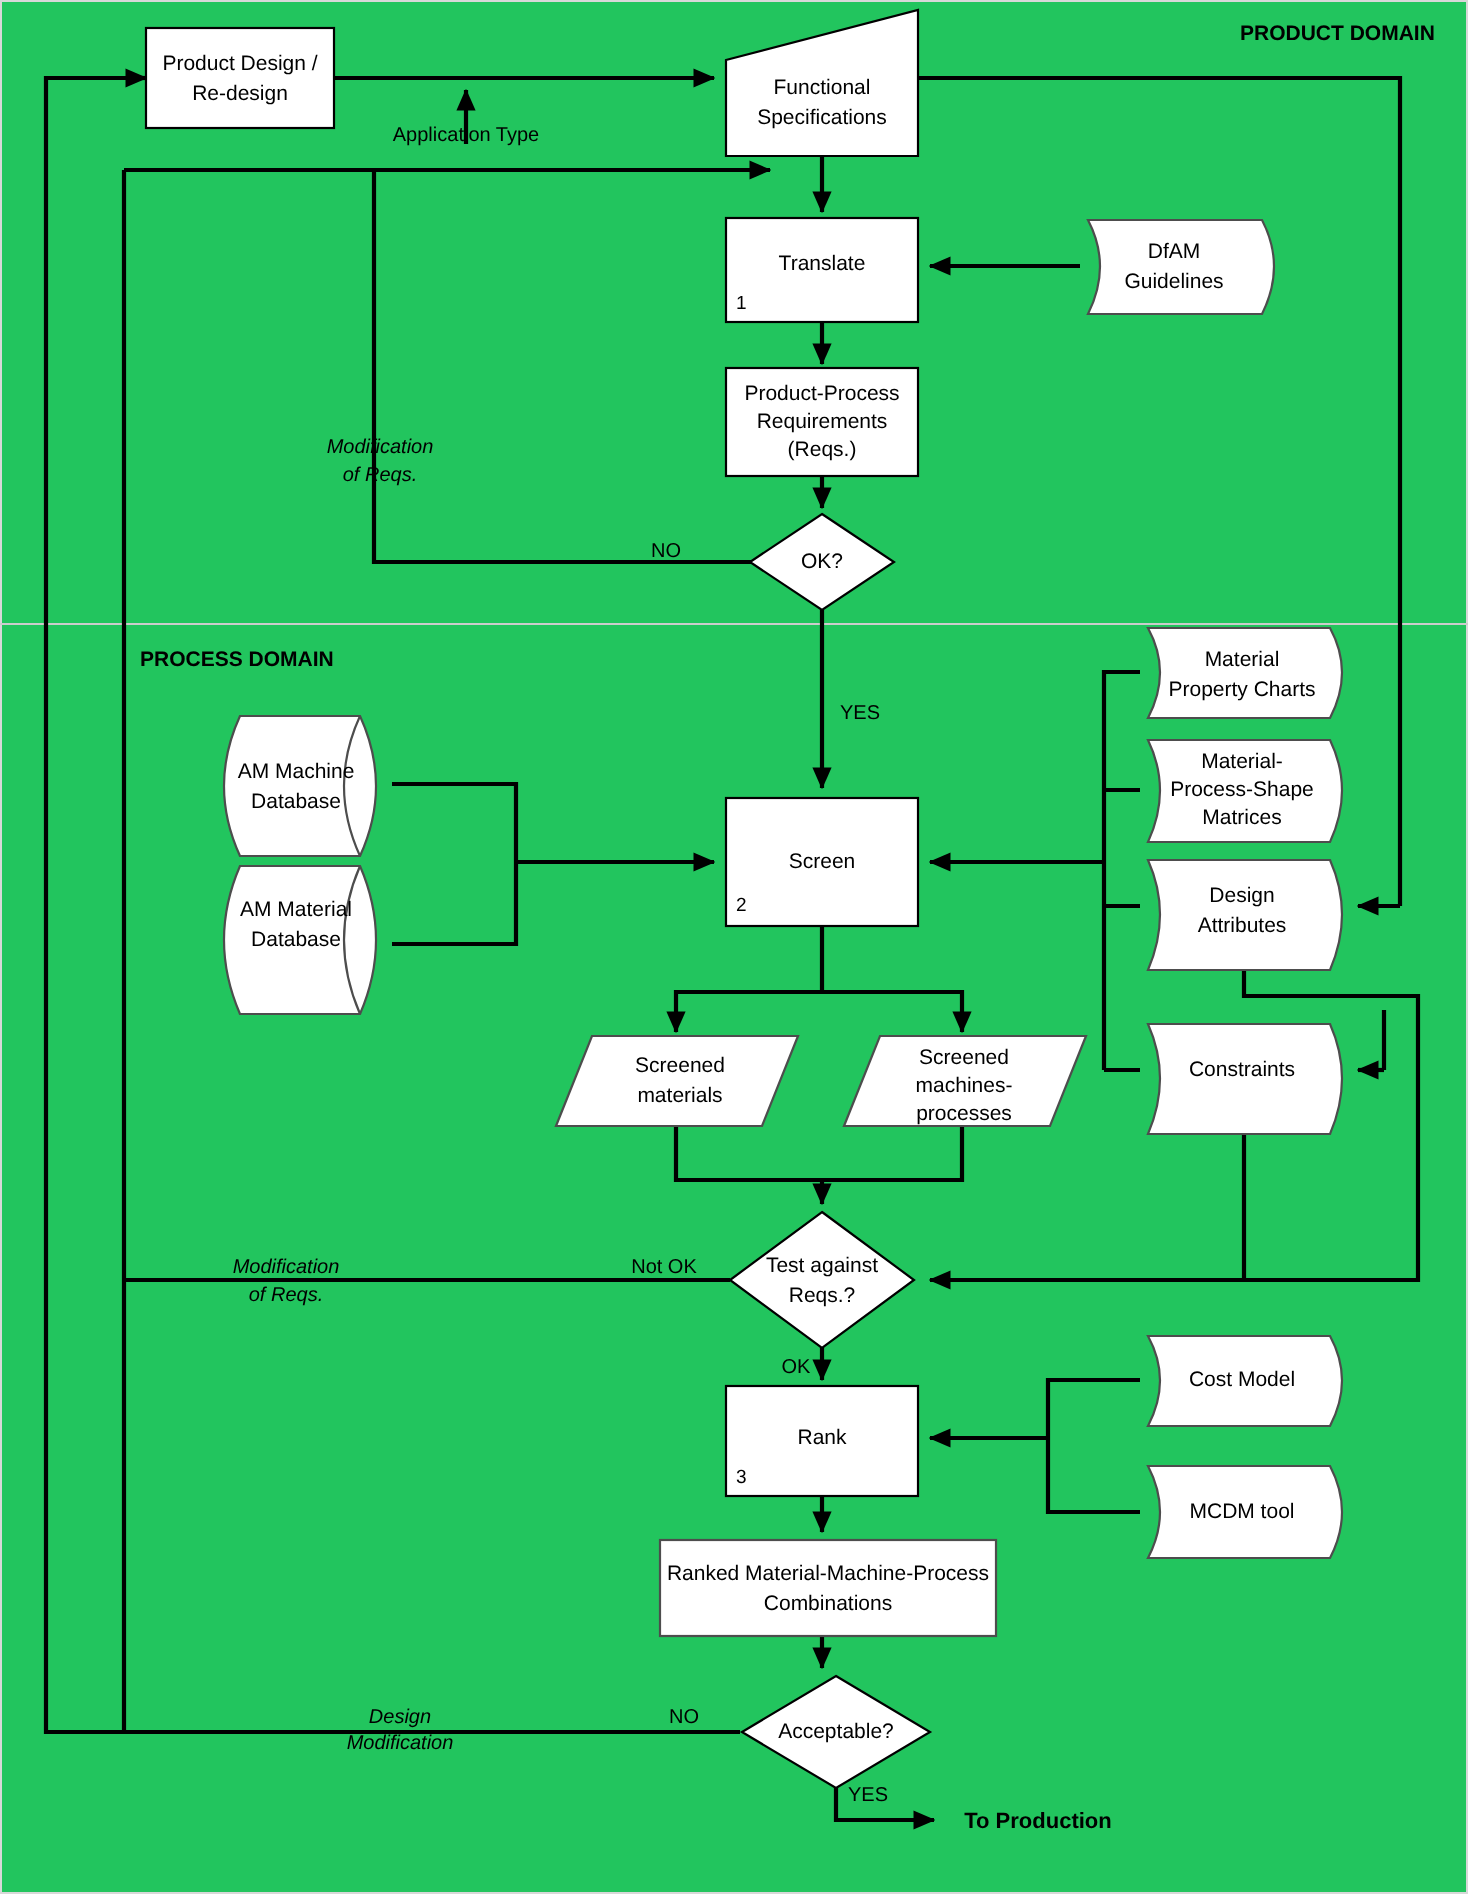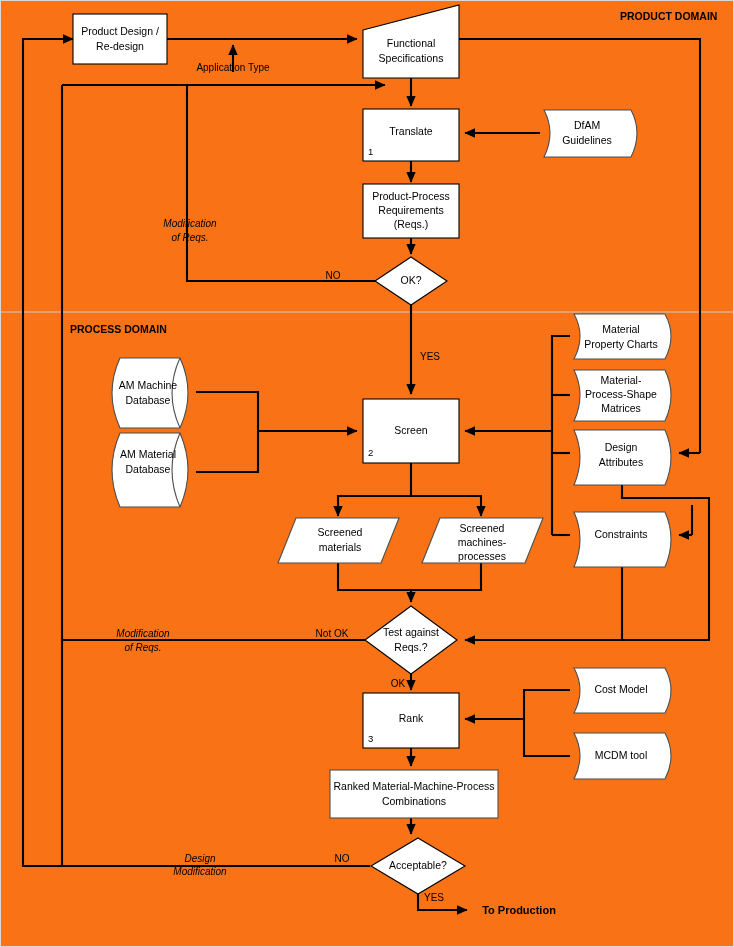--- a/index.html
+++ b/index.html
@@ -7,21 +7,21 @@
     padding: 0;
     background: #ffffff;
   }
   body {
     font-family: "Liberation Sans", sans-serif;
   }
   #diagram-root {
     position: relative;
     width: 734px;
     height: 947px;
-    background: #f97316;
+    background: #22c55e;
     overflow: hidden;
   }
   svg#flow {
     position: absolute;
     top: 0;
     left: 0;
     width: 734px;
     height: 947px;
   }
   .shape {

